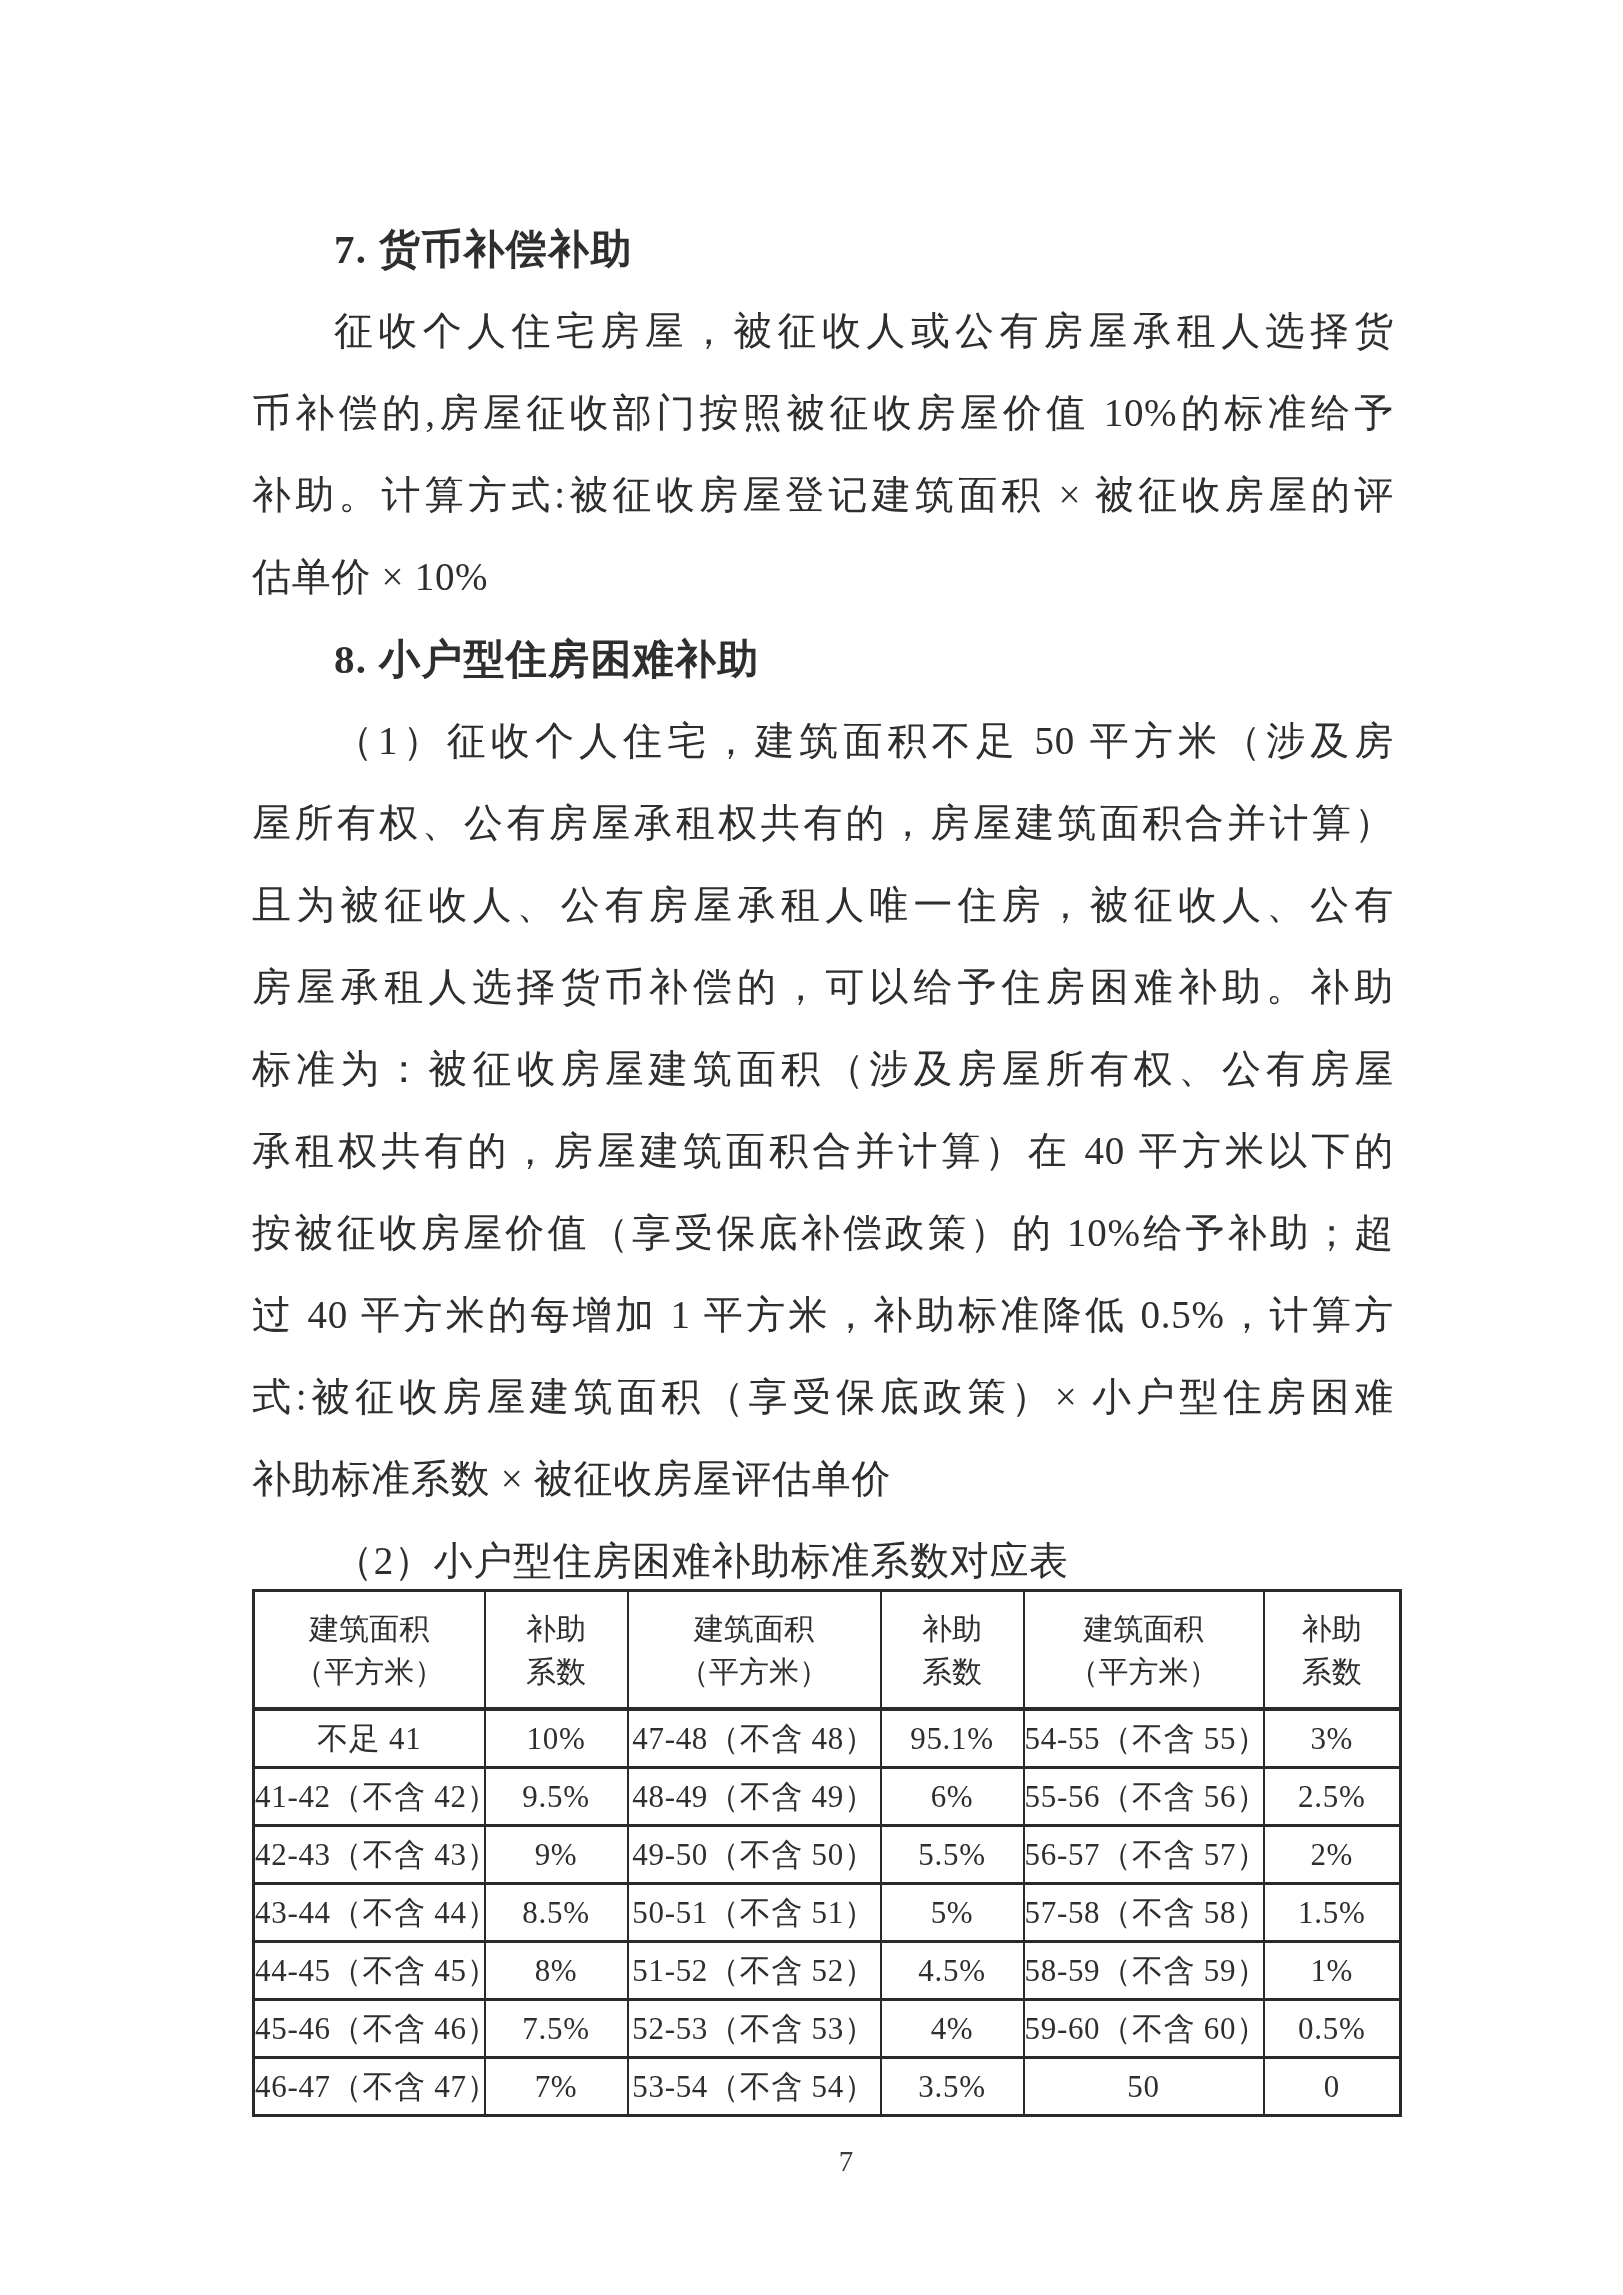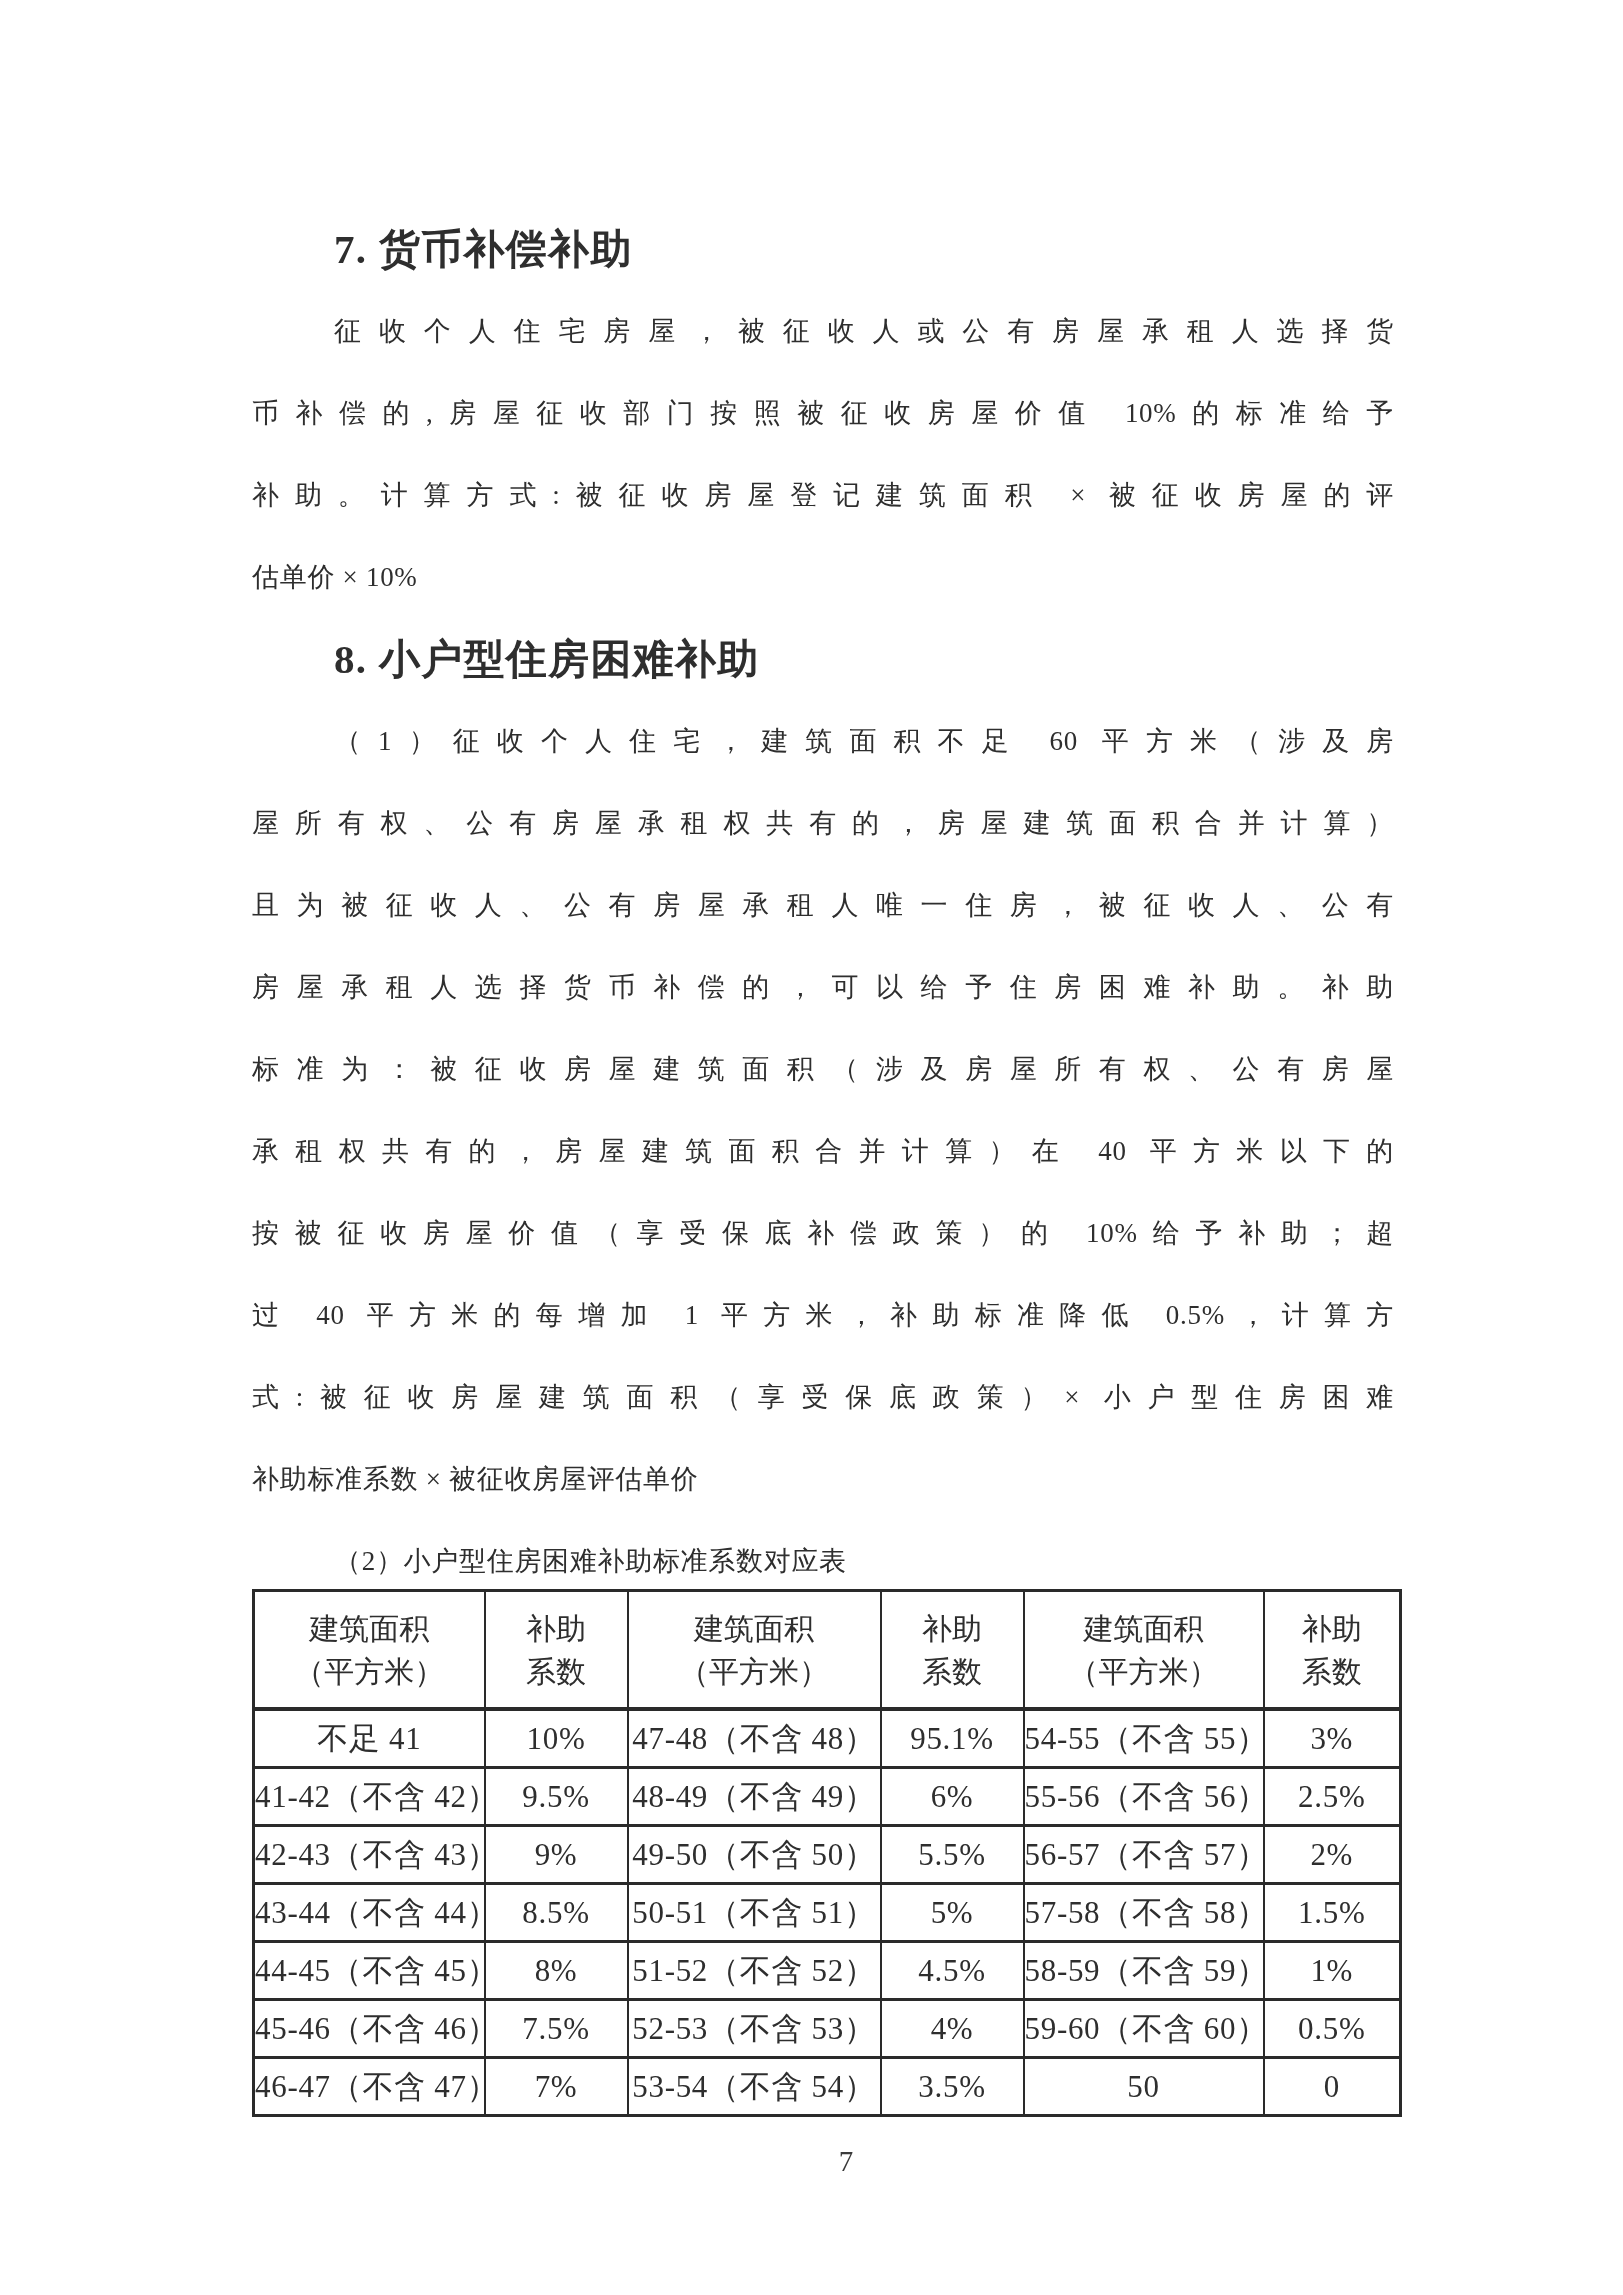--- a/index.html
+++ b/index.html
@@ -16,21 +16,21 @@
     color: #2e2e2e;
     font-family: Liberation Serif, serif;
     overflow: hidden;
   }
   .textblock {
     padding: 208px 229px 0 252px; 
     width: 1142px;
     box-sizing: content-box;
   }
   .line {
-    font-size: 27px;
+    font-size: 39px;
     line-height: 82px;
     height: 82px;
     white-space: normal;
     letter-spacing: 0.7px;
   }
   .jfull {
     text-align: justify;
     text-align-last: justify;
   }
   .indent {
@@ -93,21 +93,21 @@
   <div class="textblock">
     <div class="line heading">7. 货币补偿补助</div>
 
     <div class="line jfull indent">征收个人住宅房屋，被征收人或公有房屋承租人选择货</div>
     <div class="line jfull">币补偿的,房屋征收部门按照被征收房屋价值 10%的标准给予</div>
     <div class="line jfull">补助。计算方式:被征收房屋登记建筑面积 × 被征收房屋的评</div>
     <div class="line">估单价 × 10%</div>
 
     <div class="line heading">8. 小户型住房困难补助</div>
 
-    <div class="line jfull indent">（1）征收个人住宅，建筑面积不足 60 平方米（涉及房</div>
+    <div class="line jfull indent">（1）征收个人住宅，建筑面积不足 50 平方米（涉及房</div>
     <div class="line jfull">屋所有权、公有房屋承租权共有的，房屋建筑面积合并计算）</div>
     <div class="line jfull">且为被征收人、公有房屋承租人唯一住房，被征收人、公有</div>
     <div class="line jfull">房屋承租人选择货币补偿的，可以给予住房困难补助。补助</div>
     <div class="line jfull">标准为：被征收房屋建筑面积（涉及房屋所有权、公有房屋</div>
     <div class="line jfull">承租权共有的，房屋建筑面积合并计算）在 40 平方米以下的</div>
     <div class="line jfull">按被征收房屋价值（享受保底补偿政策）的 10%给予补助；超</div>
     <div class="line jfull">过 40 平方米的每增加 1 平方米，补助标准降低 0.5%，计算方</div>
     <div class="line jfull">式:被征收房屋建筑面积（享受保底政策）× 小户型住房困难</div>
     <div class="line">补助标准系数 × 被征收房屋评估单价</div>
 

